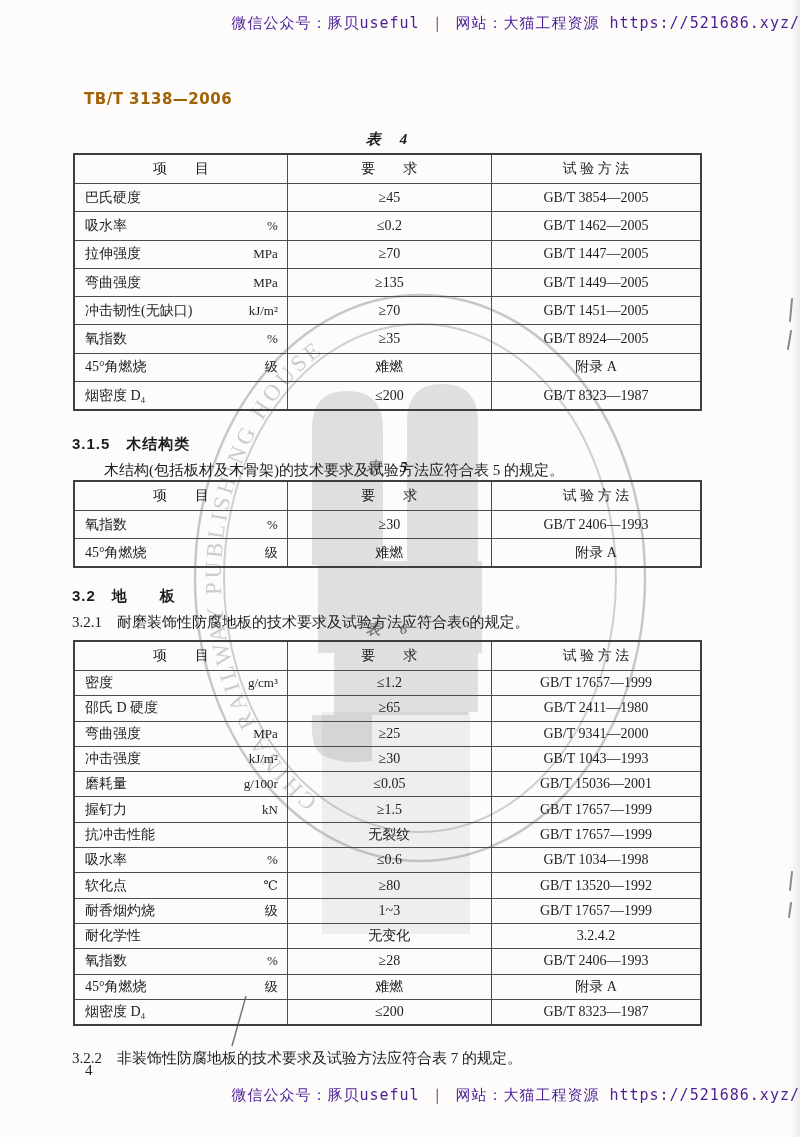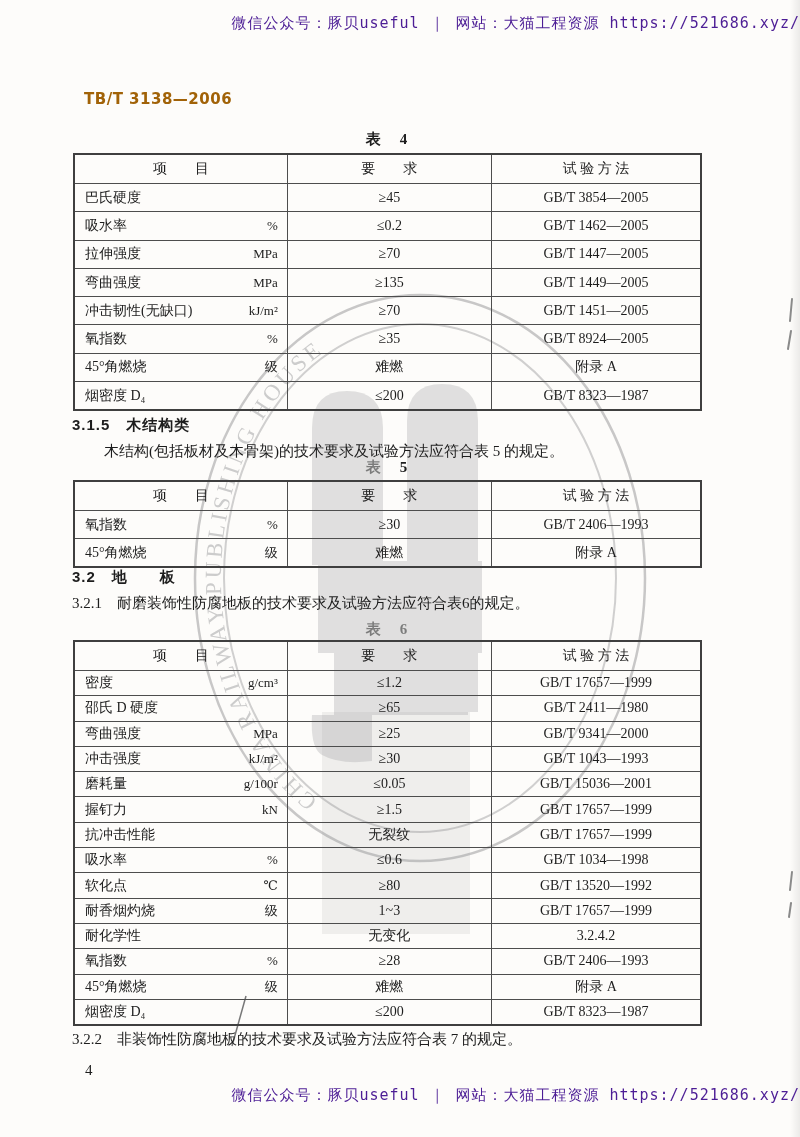--- a/index.html
+++ b/index.html
@@ -15,39 +15,39 @@
     position:absolute; left:0; width:100%; text-align:right;
     font-family:"DejaVu Sans Mono","DejaVu Sans",monospace;
     font-size:15px; letter-spacing:1px; color:#4c1d95;
   }
   .banner.top{top:14px;}
   .banner.bottom{top:1086px;}
   .doc-code{position:absolute; left:84px; top:90px; font-size:15px;
     font-weight:bold; letter-spacing:0.5px; color:#a16207;
     font-family:"DejaVu Sans","Liberation Sans",sans-serif;}
   .caption{position:absolute; left:73px; width:629px; text-align:center;
-    font-size:15px; font-weight:bold; letter-spacing:2px;}
+    font-size:15px; font-weight:bold; letter-spacing:2px;font-style:italic;}
   .cap4{top:130px;} .cap5{top:458px;} .cap6{top:620px;}
   .tbl{position:absolute; left:73px; width:629px; z-index:2;}
   .t4{top:153px; --rh:27.3px;}
   .t5{top:480px; --rh:27px;}
   .t6{top:640px; --rh:24.3px;}
   table{border-collapse:collapse; width:100%; table-layout:fixed;
     background:transparent;}
   table{border:2px solid #3f3f3f;padding-left:19px;}
   th,td{border:1px solid #4d4d4d; font-weight:normal; font-size:14px;
     padding:0; color:#1d1d1d; background:transparent;}
   th{height:28px; font-size:14px;}
   th:nth-child(1){width:34%;} th:nth-child(2){width:32.6%;} th:nth-child(3){width:33.4%;}
   td{height:var(--rh);}
   td.ci .wrap{display:flex; justify-content:space-between; align-items:center;
     padding:0 9px 0 10px;}
   td.ci .unit{font-size:13px;}
   td.cr,td.cm{text-align:center;}
-  .sec{position:absolute; font-size:15px; z-index:2;}
+  .sec{position:absolute; font-size:15px; z-index:2;margin-top:19px;}
   .sec.bold{font-weight:bold; font-family:"Liberation Sans","DejaVu Sans",sans-serif; letter-spacing:1px;}
   .s315t{left:72px; top:416px;}
   .s315b{left:104px; top:442px;}
   .s32t{left:72px; top:568px;}
   .s321{left:72px; top:594px;}
   .s322{left:72px; top:1030px;}
   .pagenum{position:absolute; left:85px; top:1062px; font-size:15px;}
   .wm{position:absolute; left:0; top:0; z-index:1; pointer-events:none;}
 </style>
 </head>

